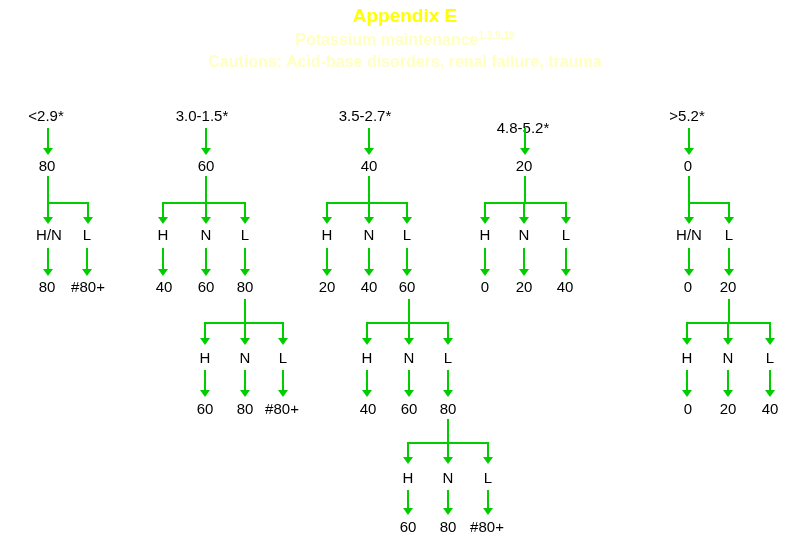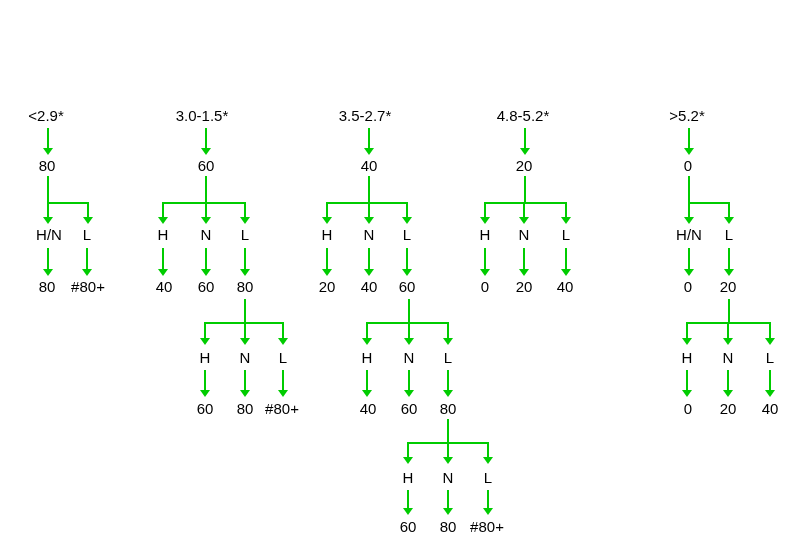--- a/index.html
+++ b/index.html
@@ -25,25 +25,28 @@
   .arrowc{position:absolute;width:10px;}
   .arrowc .shaft{position:absolute;left:4px;top:0;width:2px;background:var(--green);}
   .arrowc .head{position:absolute;left:0;bottom:0;width:0;height:0;
     border-left:5px solid transparent;border-right:5px solid transparent;
     border-top:7px solid var(--green);}
 </style>
 </head>
 <body>
 
 <div id="page">
+  <div class="title-line t1">Appendix E</div>
+  <div class="title-line t2"><span>Potassium maintenance</span><sup>1,3,9,10</sup></div>
+  <div class="title-line t3">Cautions: Acid-base disorders, renal failure, trauma</div>
   <div id="flowchart">
       <div class="lbl" style="left: 46px; top: 108px;">&lt;2.9*</div>
       <div class="lbl" style="left: 202px; top: 108px;">3.0-1.5*</div>
       <div class="lbl" style="left: 365px; top: 108px;">3.5-2.7*</div>
-      <div class="lbl" style="left: 523px; top: 108px; text-align: right;">4.8-5.2*</div>
+      <div class="lbl" style="left: 523px; top: 120px; text-align: right;">4.8-5.2*</div>
       <div class="lbl" style="left: 687px; top: 108px;">&gt;5.2*</div>
       <div class="lbl" style="left: 47px; top: 158px;">80</div>
       <div class="lbl" style="left: 206px; top: 158px;">60</div>
       <div class="lbl" style="left: 369px; top: 158px;">40</div>
       <div class="lbl" style="left: 524px; top: 158px;">20</div>
       <div class="lbl" style="left: 688px; top: 158px;">0</div>
       <div class="lbl" style="left: 49px; top: 227px;">H/N</div>
       <div class="lbl" style="left: 87px; top: 227px;">L</div>
       <div class="lbl" style="left: 163px; top: 227px;">H</div>
       <div class="lbl" style="left: 206px; top: 227px;">N</div>

